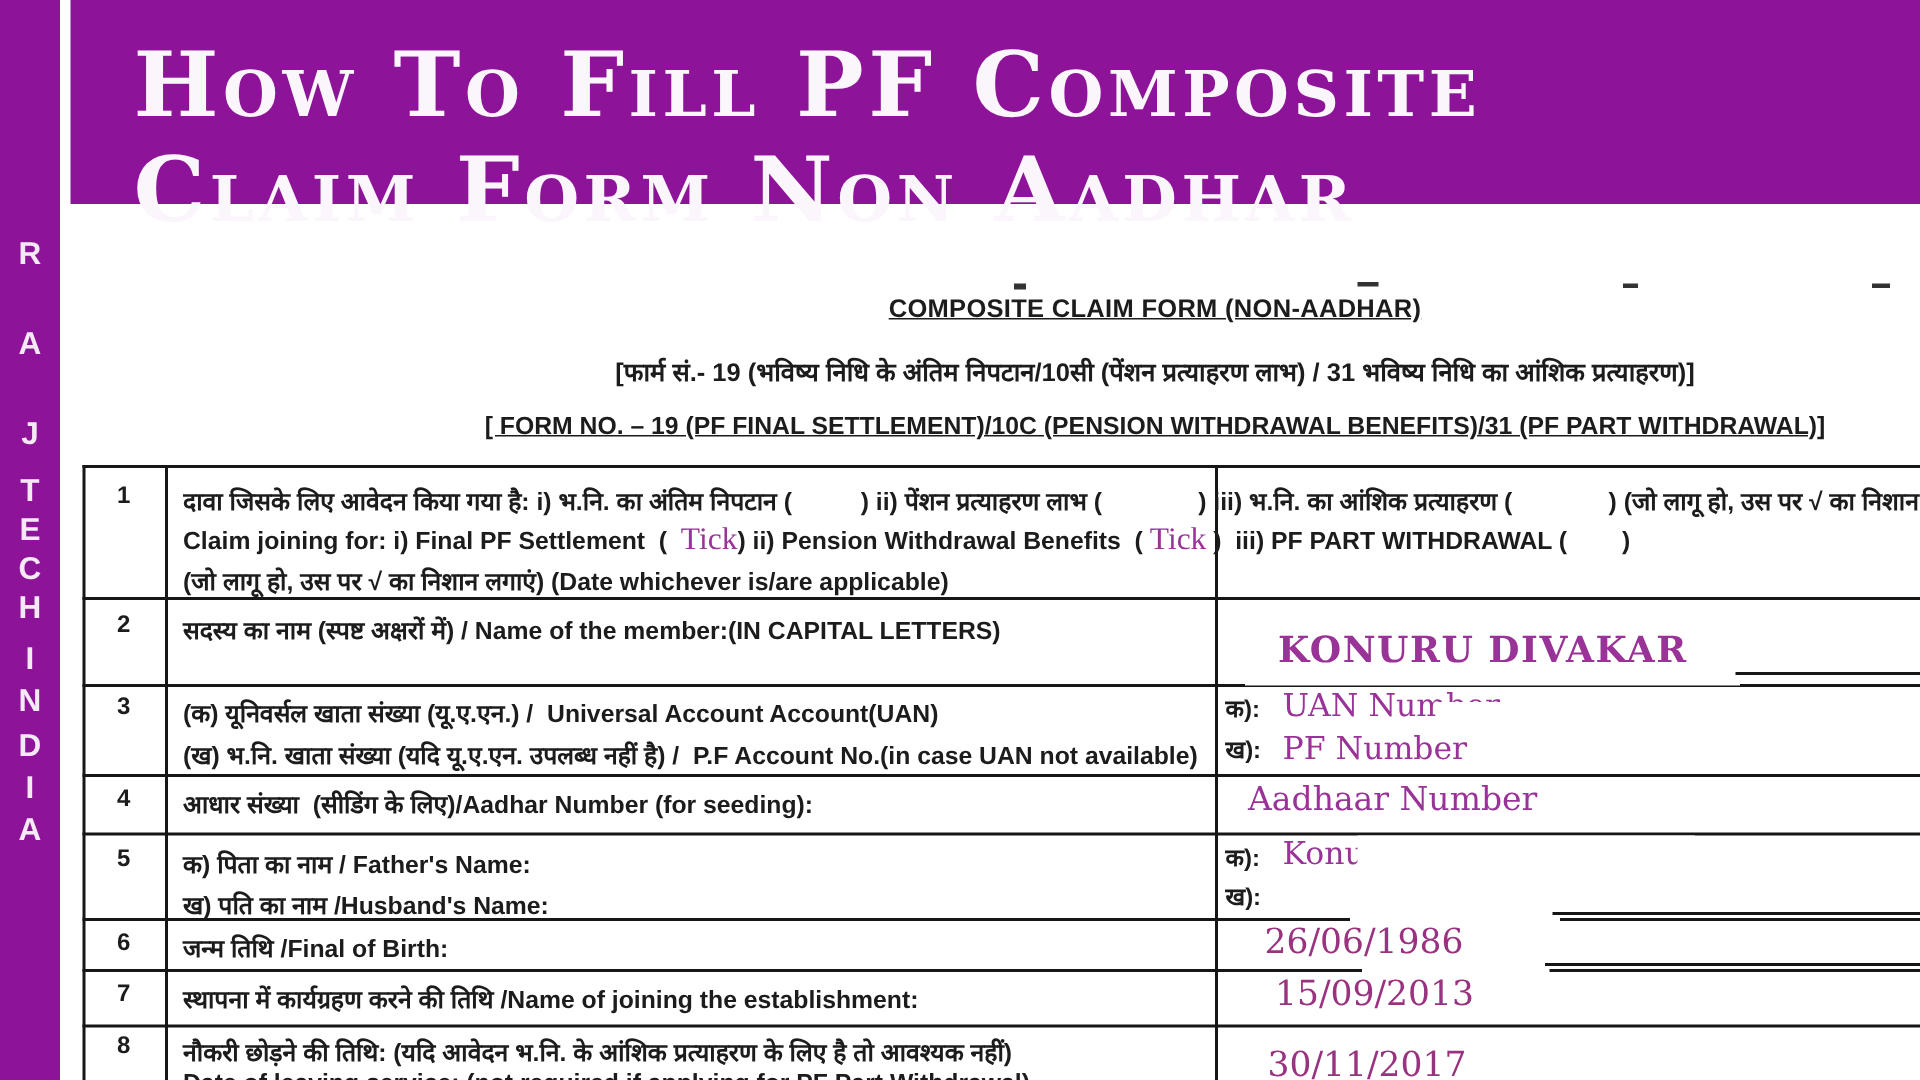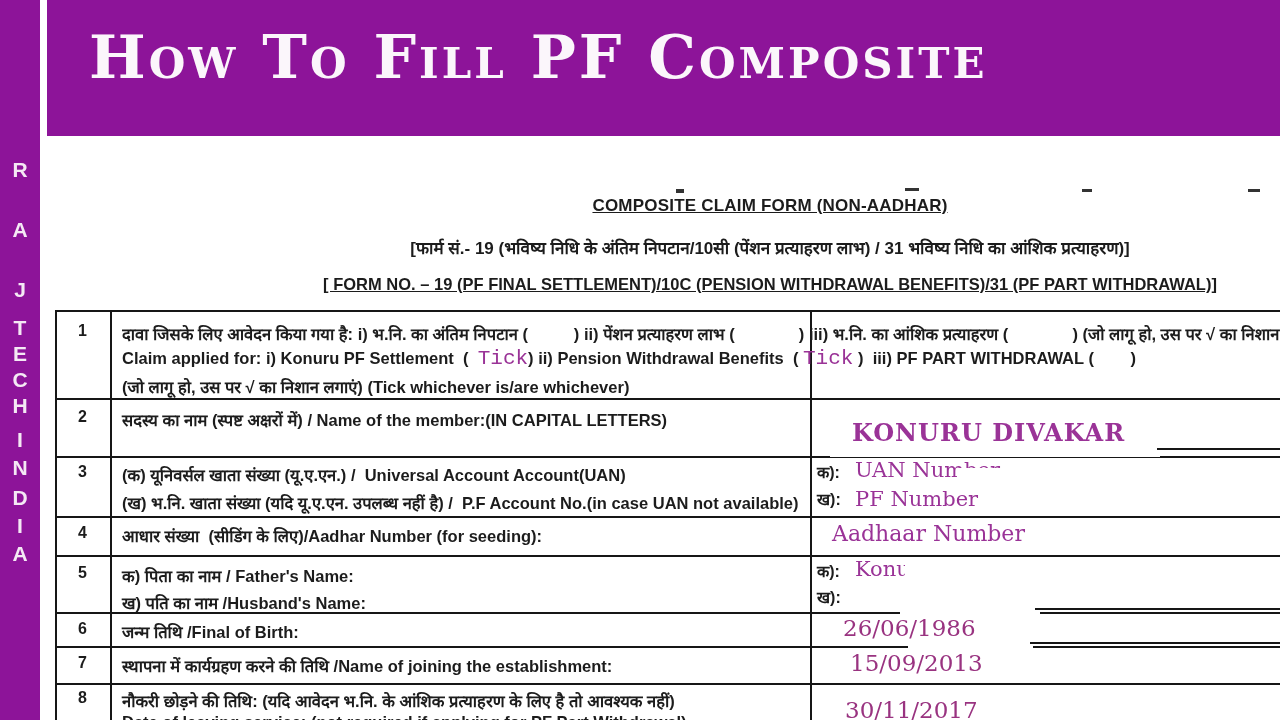--- a/index.html
+++ b/index.html
@@ -30,21 +30,21 @@
   .form-title{font-size:17px;font-weight:bold;text-decoration:underline;letter-spacing:.2px;}
   .form-hindi{margin-top:20px;font-size:17px;font-weight:bold;}
   .form-eng{margin-top:16px;font-size:16.5px;font-weight:bold;text-decoration:underline;}
   
   .hline,.vline{position:absolute;background:#161616;}
   
   .rownum{position:absolute;left:55px;width:55px;text-align:center;font-size:16px;
     font-weight:bold;color:var(--ink);}
   .lab{position:absolute;left:122px;font-size:16.5px;font-weight:bold;color:var(--ink);
     white-space:pre;}
-  .tick{color:var(--val);font-family:Liberation Mono, monospace;font-weight:normal;font-size:21px;}
+  .tick{color:var(--val);font-family:Liberation Serif, serif;font-weight:normal;font-size:21px;}
   .val{position:absolute;color:var(--val);font-family:"DejaVu Serif",serif;font-size:21px;white-space:pre;}
   .val.big{font-size:24px;letter-spacing:1px;font-weight:bold;}
   .val.date{color:var(--date);font-size:23px;}
   .vprefix{position:absolute;color:var(--ink);font-size:16px;font-weight:bold;white-space:pre;}
   
   .patch{position:absolute;background:#ffffff;}
 </style>
 </head>
 <body>
 
@@ -60,20 +60,21 @@
 
   <span class="side-letter" style="top:428px">I</span>
   <span class="side-letter" style="top:456px">N</span>
   <span class="side-letter" style="top:486px">D</span>
   <span class="side-letter" style="top:514px">I</span>
   <span class="side-letter" style="top:542px">A</span>
 </div>
 
 <div class="banner">
   <div class="banner-line l1">How To Fill PF Composite</div>
+  <div class="banner-line l2">Claim Form Non Aadhar</div>
 </div>
 
 <div class="sliver" style="left:676px;top:189px;width:8px;height:4px"></div>
 <div class="sliver" style="left:905px;top:188px;width:14px;height:3px"></div>
 <div class="sliver" style="left:1082px;top:189px;width:10px;height:3px"></div>
 <div class="sliver" style="left:1248px;top:189px;width:12px;height:3px"></div>
 
 <div class="form-head">
   <div class="form-title">COMPOSITE CLAIM FORM (NON-AADHAR)</div>
   <div class="form-hindi">[फार्म सं.- 19 (भविष्य निधि के अंतिम निपटान/10सी (पेंशन प्रत्याहरण लाभ) / 31 भविष्य निधि का आंशिक प्रत्याहरण)]</div>
@@ -88,22 +89,22 @@
 <div class="hline" style="left:55px;top:398px;width:1225px;height:2px"></div>
 <div class="hline" style="left:55px;top:456px;width:1225px;height:2px"></div>
 <div class="hline" style="left:55px;top:516px;width:1225px;height:2px"></div>
 <div class="hline" style="left:55px;top:555px;width:1225px;height:2px"></div>
 <div class="hline" style="left:55px;top:612px;width:1225px;height:2px"></div>
 <div class="hline" style="left:55px;top:646px;width:1225px;height:2px"></div>
 <div class="hline" style="left:55px;top:683px;width:1225px;height:2px"></div>
 
 <div class="rownum" style="top:322px">1</div>
 <div class="lab" style="top:322px;width:1160px;overflow:hidden">दावा जिसके लिए आवेदन किया गया है: i) भ.नि. का अंतिम निपटान (          ) ii) पेंशन प्रत्याहरण लाभ (              ) iii) भ.नि. का आंशिक प्रत्याहरण (              ) (जो लागू हो, उस पर √ का निशान लगाएं)</div>
-<div class="lab" style="top:347px"><span>Claim applied for: i) Konuru PF Settlement  (  </span><span class="tick">Tick</span><span>) ii) Pension Withdrawal Benefits  ( </span><span class="tick">Tick</span><span> )  iii) PF PART WITHDRAWAL (        )</span></div>
-<div class="lab" style="top:375px">(जो लागू हो, उस पर √ का निशान लगाएं) (Tick whichever is/are whichever)</div>
+<div class="lab" style="top:347px"><span>Claim joining for: i) Final PF Settlement  (  </span><span class="tick">Tick</span><span>) ii) Pension Withdrawal Benefits  ( </span><span class="tick">Tick</span><span> )  iii) PF PART WITHDRAWAL (        )</span></div>
+<div class="lab" style="top:375px">(जो लागू हो, उस पर √ का निशान लगाएं) (Date whichever is/are applicable)</div>
 
 <div class="rownum" style="top:408px">2</div>
 <div class="lab" style="top:408px">सदस्य का नाम (स्पष्ट अक्षरों में) / Name of the member:(IN CAPITAL LETTERS)</div>
 <div class="val big" style="left:852px;top:418px">KONURU DIVAKAR</div>
 
 <div class="rownum" style="top:463px">3</div>
 <div class="lab" style="top:463px">(क) यूनिवर्सल खाता संख्या (यू.ए.एन.) /  Universal Account Account(UAN)</div>
 <div class="lab" style="top:491px">(ख) भ.नि. खाता संख्या (यदि यू.ए.एन. उपलब्ध नहीं है) /  P.F Account No.(in case UAN not available)</div>
 <div class="vprefix" style="left:817px;top:461px">क):</div>
 <div class="val" style="left:855px;top:458px">UAN Number</div>

